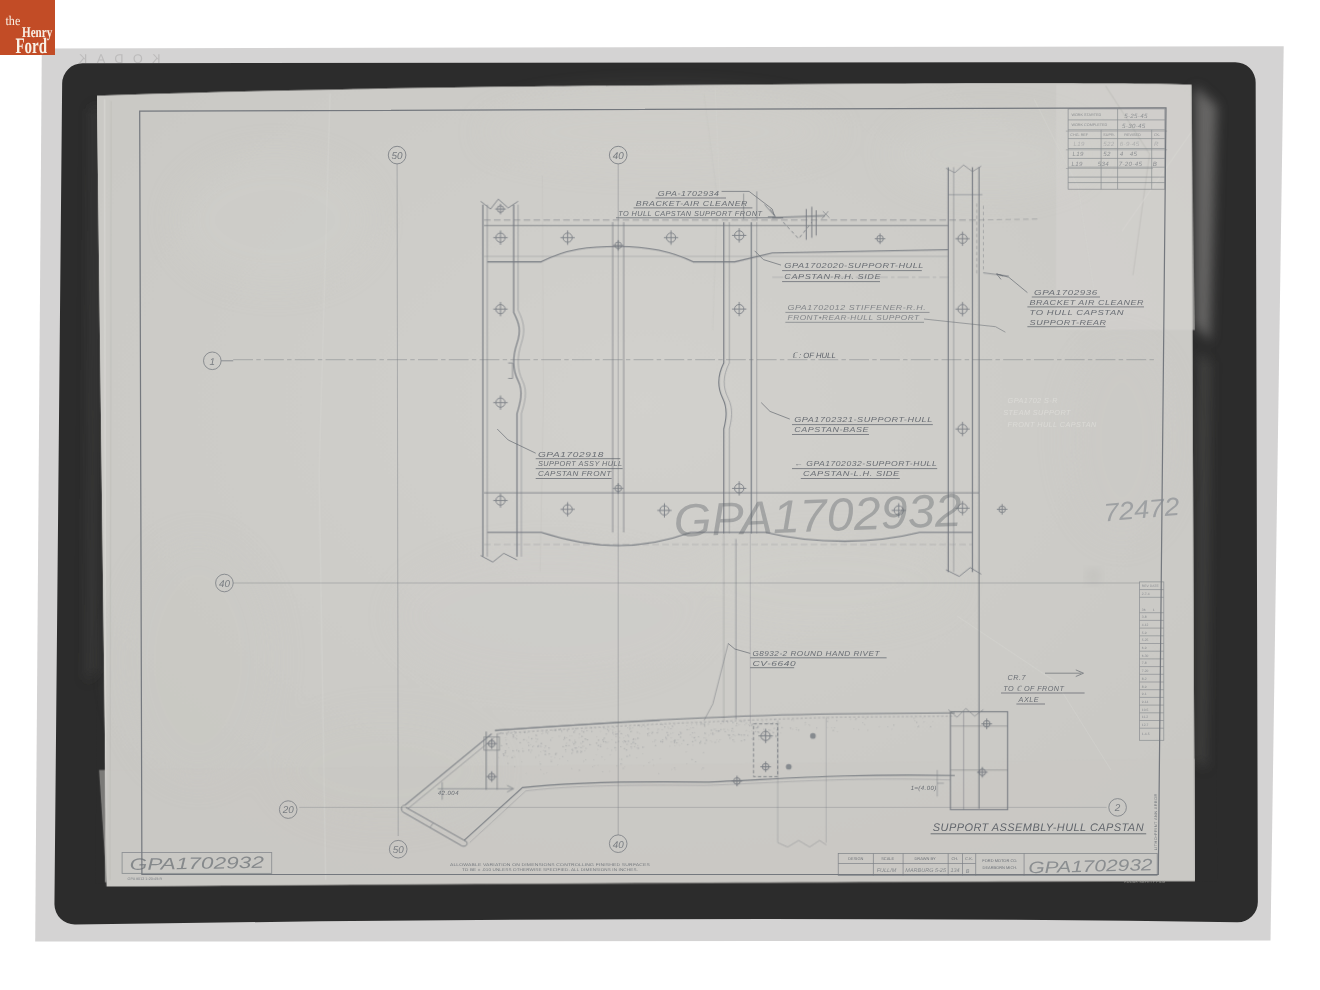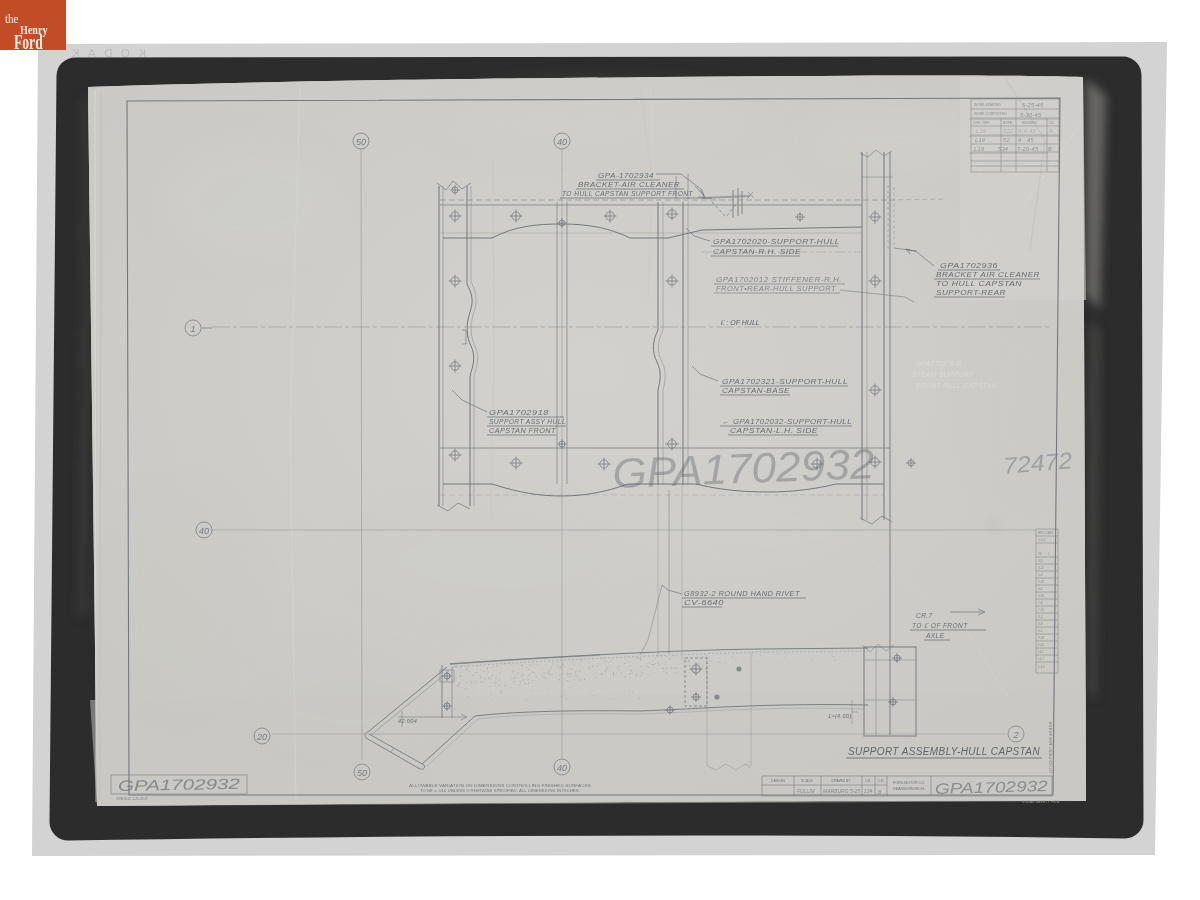--- a/index.html
+++ b/index.html
@@ -1,18 +1,18 @@
 <!DOCTYPE html>
 <html><head>
 <meta charset="utf-8">
 <style>
 html,body{margin:0;padding:0;background:#ffffff;}
 .page{position:relative;width:1200px;height:900px;background:#ffffff;overflow:hidden;font-family:"Liberation Sans",sans-serif;}
 svg{position:absolute;left:0;top:0;}
-.logo{position:absolute;left:0;top:0;width:66px;height:50px;background:#c24c26;}
+.logo{position:absolute;left:0;top:0;width:50px;height:50px;background:#c24c26;}
 .logo span{position:absolute;color:#f9f2e7;font-family:"Liberation Serif",serif;font-weight:bold;line-height:1;}
 .logo .t{left:5px;top:13px;font-size:12px;font-weight:normal;transform:scaleX(.92);transform-origin:left;}
 .logo .h{left:19.5px;top:23px;font-size:13.5px;transform:scaleX(.75);transform-origin:left;}
 .logo .f{left:13.5px;top:32px;font-size:20px;transform:scaleX(.68);transform-origin:left;}
 </style>
 </head>
 <body>
 <div class="page">
 <svg width="1200" height="900" viewBox="0 0 1200 900">
 

